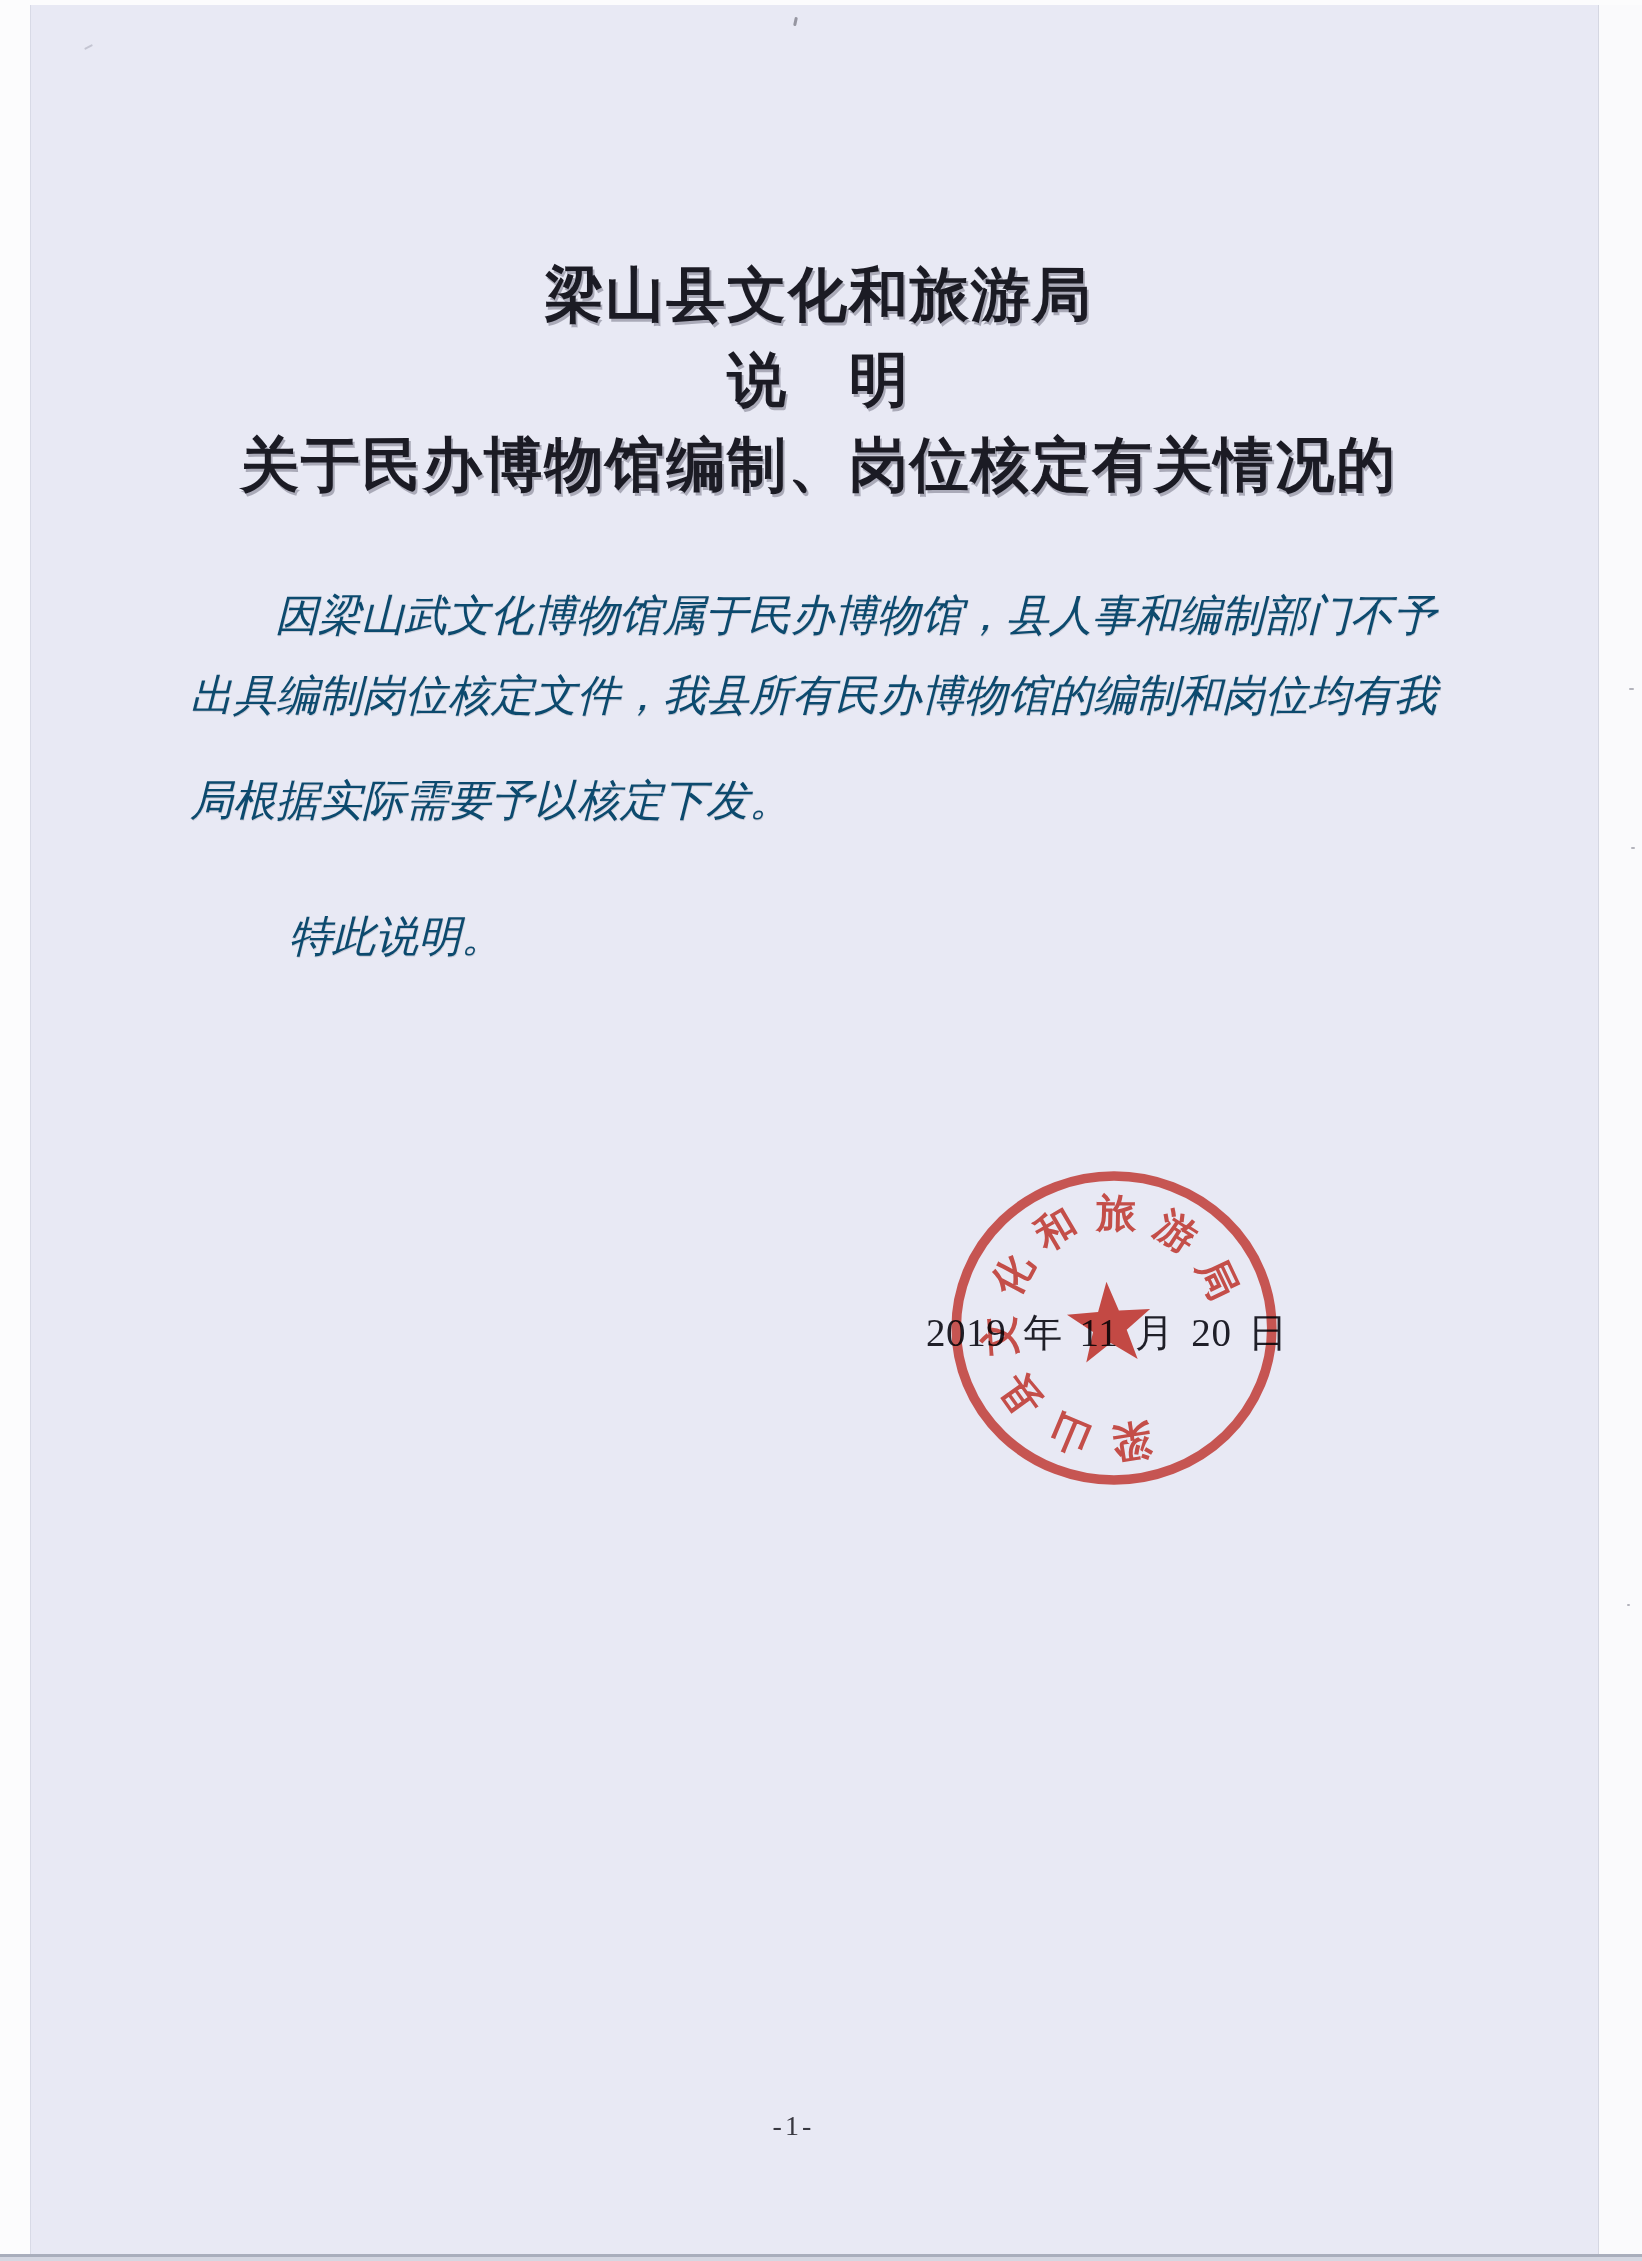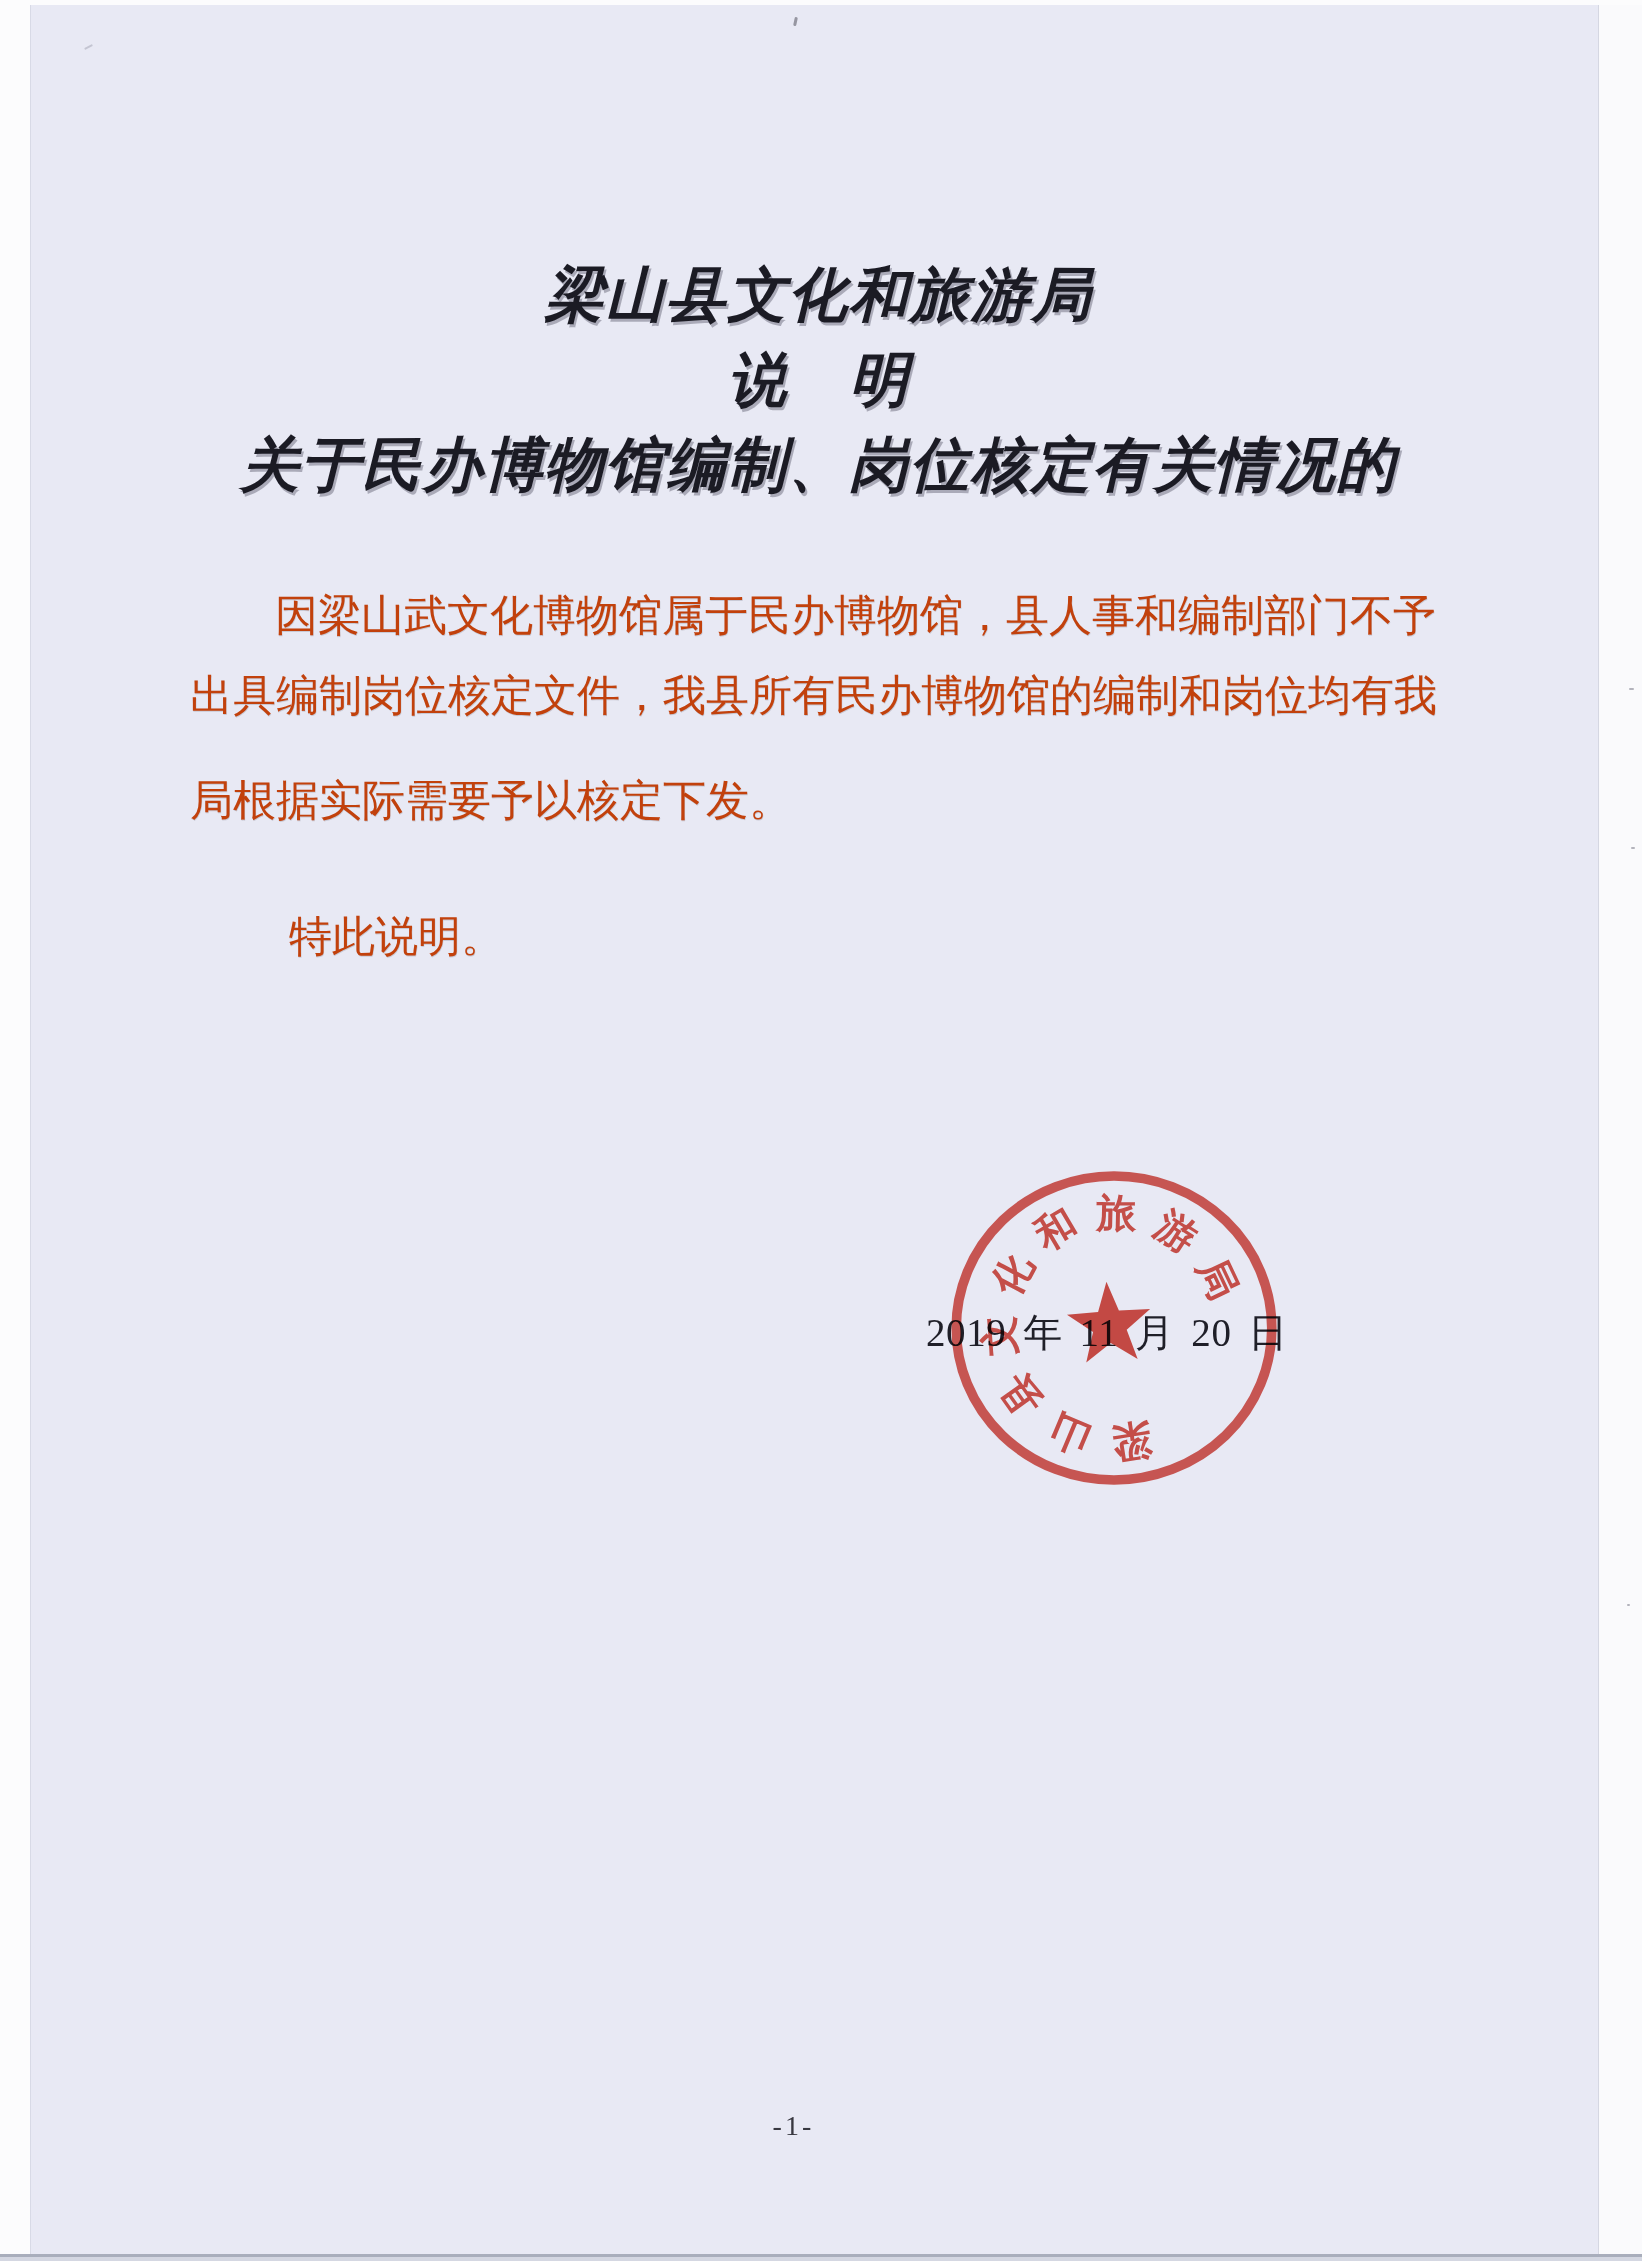--- a/index.html
+++ b/index.html
@@ -18,26 +18,26 @@
   .edge-bottom-line{ position:absolute; left:0; top:2254px; width:1643px; height:2.6px; background:#a9aebc;}
   .edge-bottom-strip{ position:absolute; left:0; top:2257px; width:1643px; height:4.5px; background:#d4d7e2;}
   .speck{ position:absolute; opacity:.65; background:#8e8e99; border-radius:1.3px;}
 
   .title-block{
     position:absolute; left:200px; top:253px; width:1237px;
     text-align:center; color:#1b1b24; font-weight:bold;
     font-size:59px; line-height:85px; letter-spacing:1.9px;
     text-shadow:1.9px 2.6px 0 rgba(25,25,45,0.30);
     white-space:nowrap;
-    font-style:italic;
   }
   .body-line{
-    position:absolute; left:190px; color:#c2410c;
+    position:absolute; left:190px; color:#0c4a6e;
     font-size:43px; line-height:51px; white-space:nowrap;
     text-shadow:0.6px 1.3px 0 rgba(35,35,55,0.16);
+    font-style:italic;
   }
   .indent{ padding-left:85px; }
   .closing{ position:absolute; left:289px; top:911px; }
   .date-line{
     position:absolute; left:926px; top:1310px;
     font-size:39px; line-height:46px; color:#1f1f28;
     word-spacing:6.4px; letter-spacing:0.6px; white-space:nowrap; z-index:2;
   }
   .page-number{
     position:absolute; left:729px; top:2110px; width:129px;

